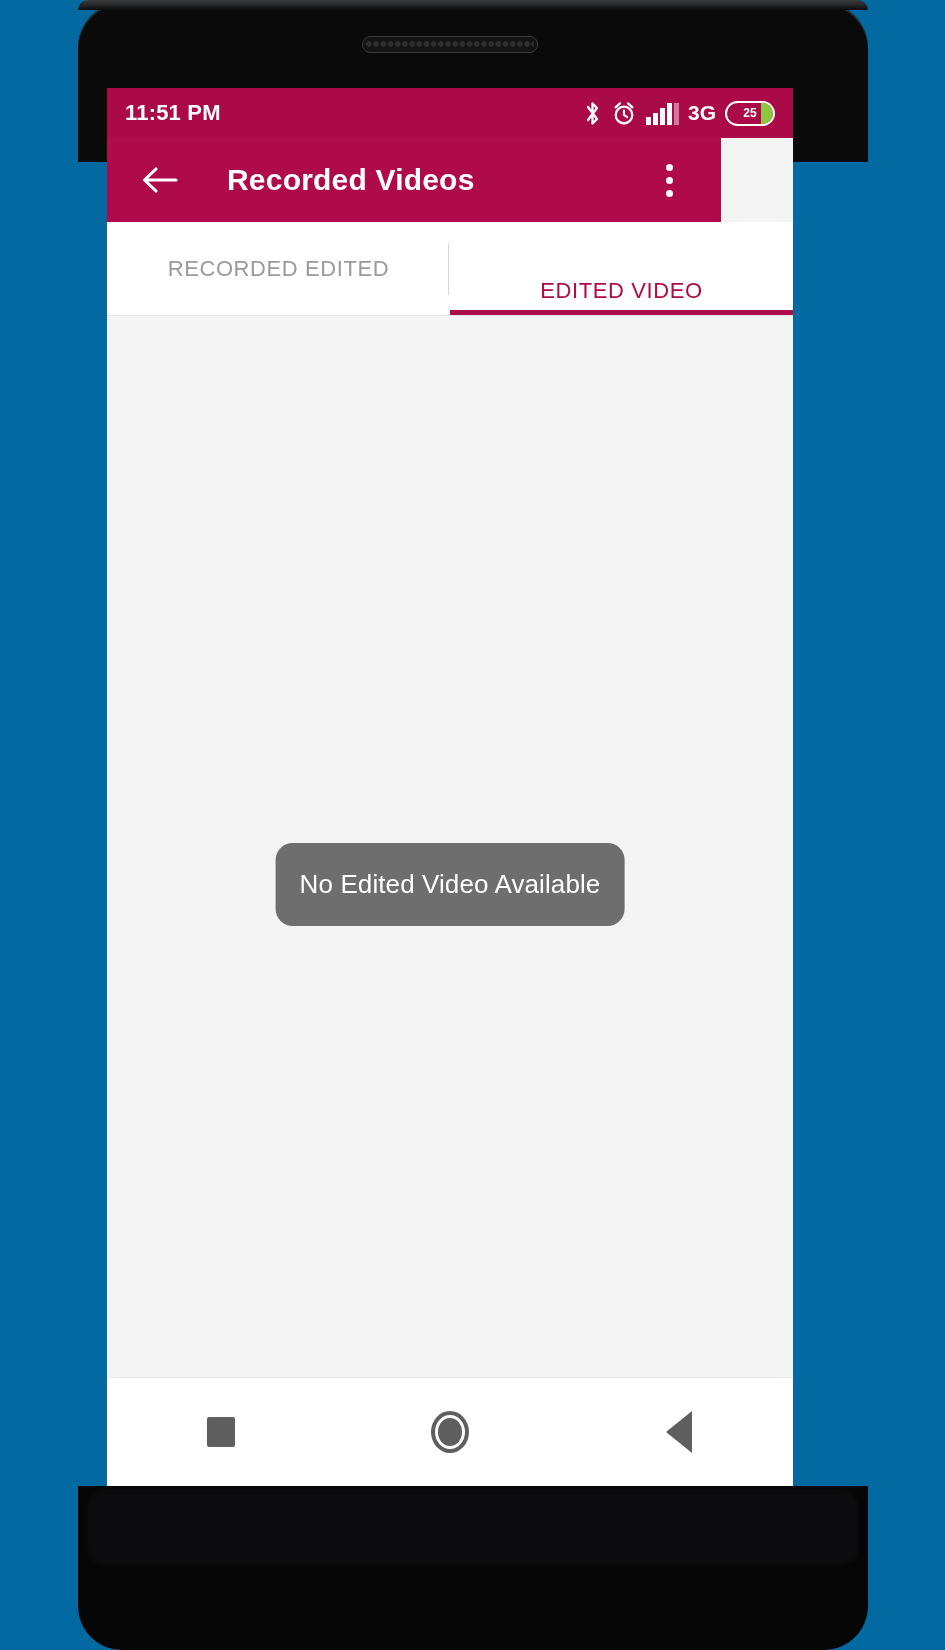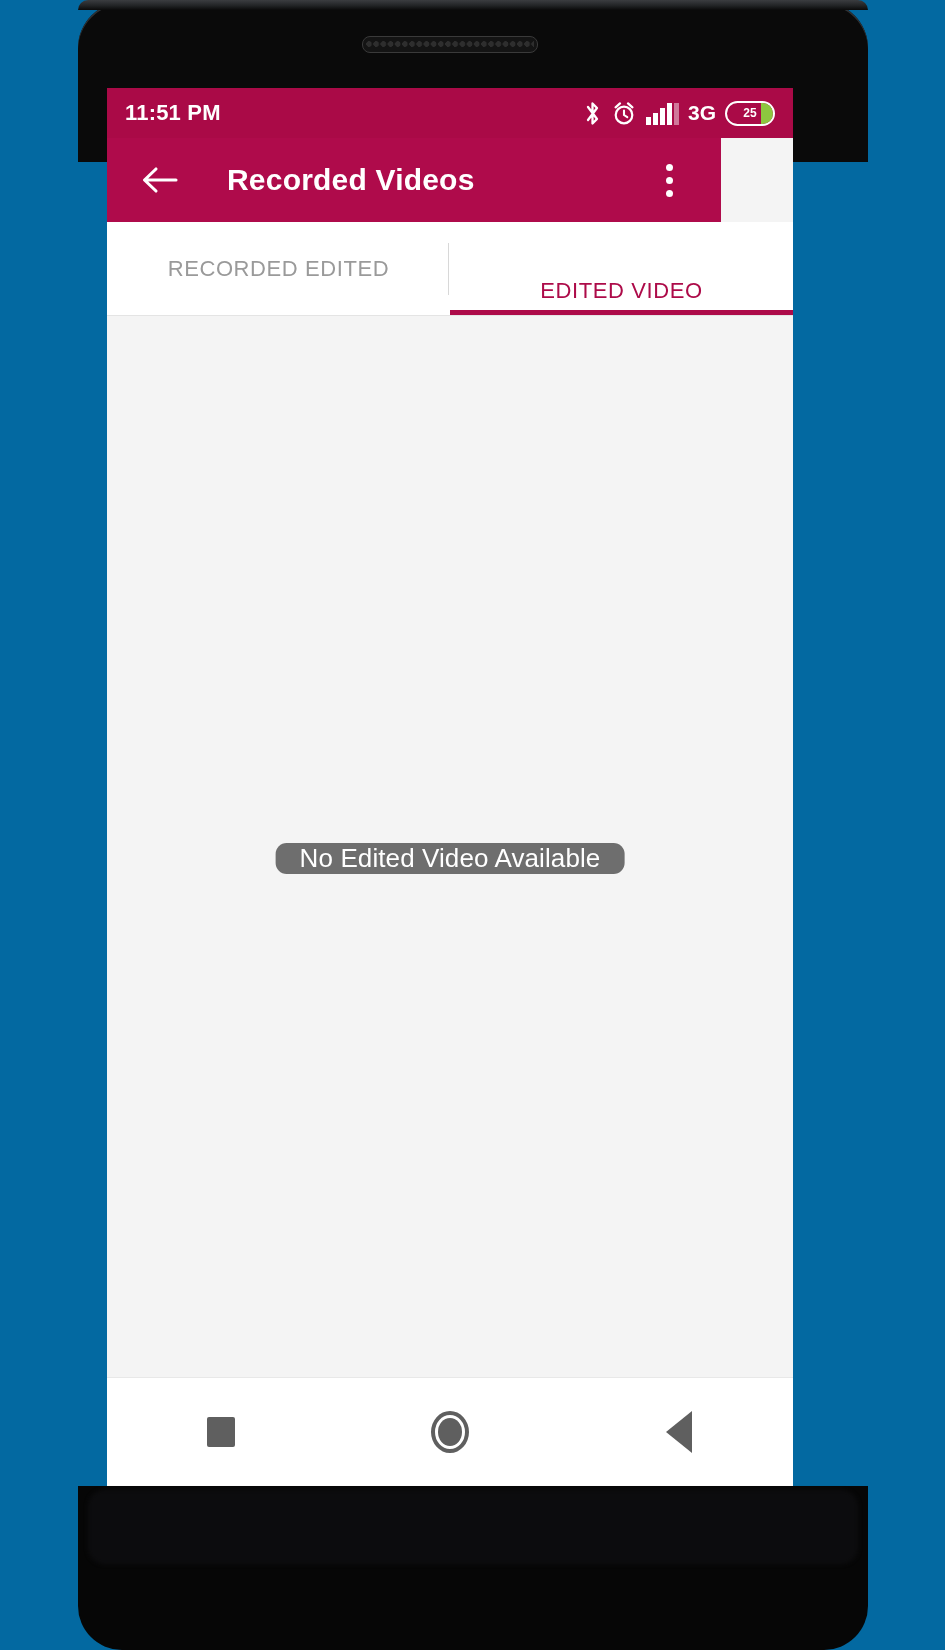--- a/index.html
+++ b/index.html
@@ -246,22 +246,22 @@
     border-bottom: 1px solid #e8e8e8;
   }
   .toast {
     position: absolute;
     left: 50%;
     top: 527px;
     transform: translateX(-50%);
     background: #6e6e6e;
     color: #ffffff;
     font-size: 26px;
-    padding: 0 24px;
-    border-radius: 11px;
+    padding: 26px 24px;
+    border-radius: 17px;
     white-space: nowrap;
     letter-spacing: 0.1px;
   }
 
   
   .nav-bar {
     position: absolute;
     left: 0;
     top: 1290px;
     width: 686px;

